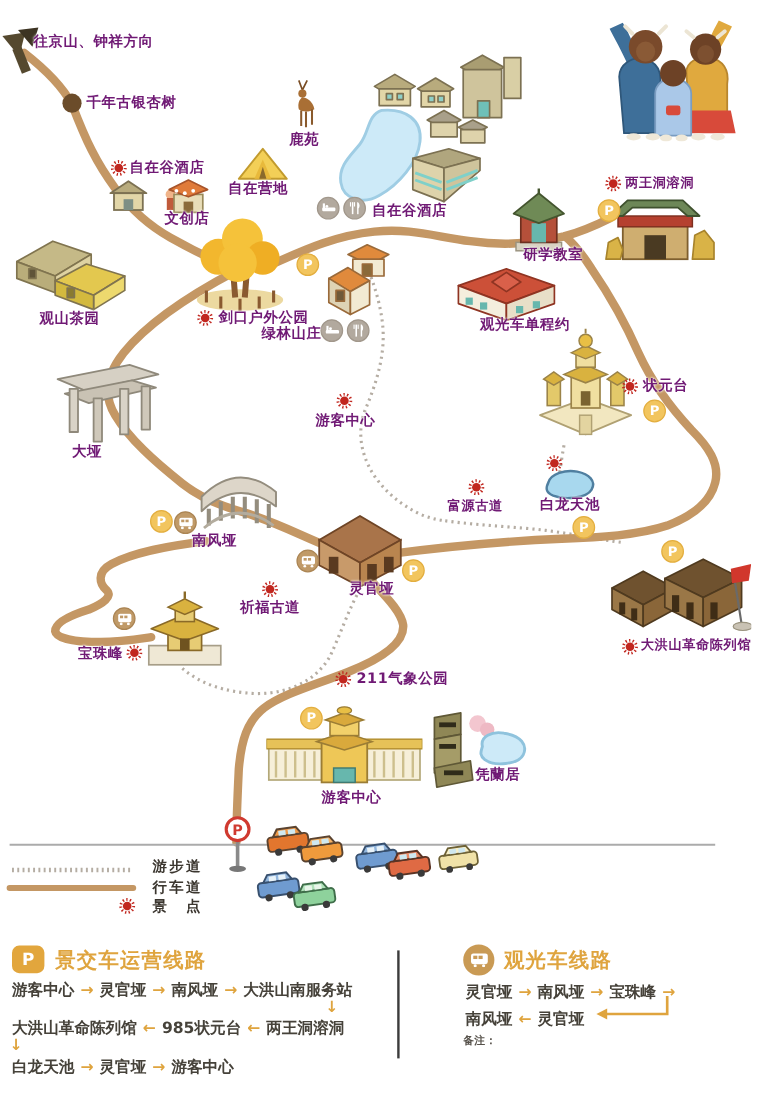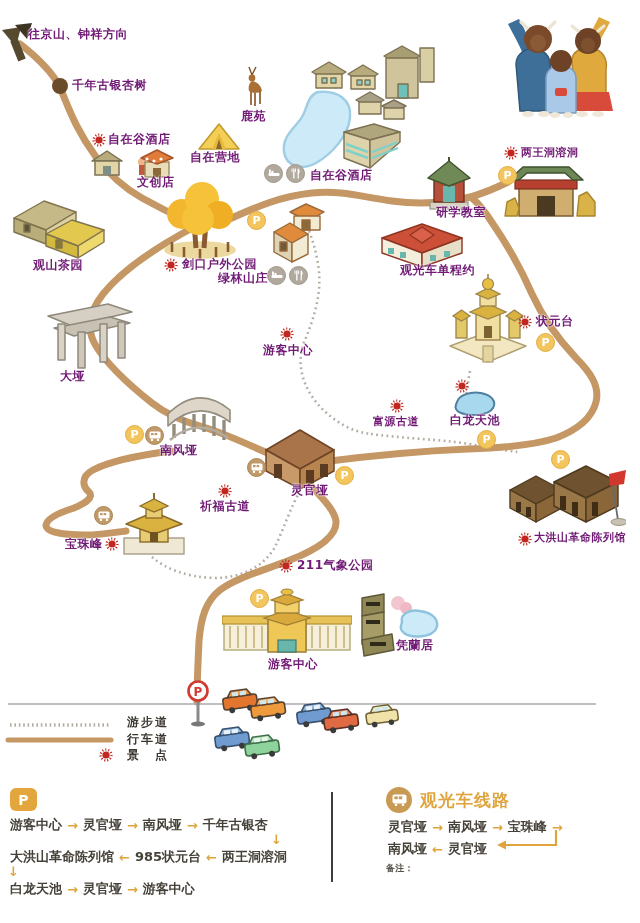--- a/index.html
+++ b/index.html
@@ -572,29 +572,30 @@
   <div class="mlabel" style="left:268px;top:656px">游客中心</div>
   <div class="mlabel" style="left:396px;top:637px">凭蘭居</div>
 
   <div class="legend-label" style="left:127px;top:714px">游步道</div>
   <div class="legend-label" style="left:127px;top:731px">行车道</div>
   <div class="legend-label" style="left:127px;top:747px">景　点</div>
 
   <div class="hbadge" style="left:10px;top:788px">
       <span>P</span>
     </div>
+  <div class="sec-title" style="left:46px;top:789px">景交车运营线路</div>
 
   <div class="rrow" style="left:10px;top:816px">
     <span>游客中心</span>
     <span class="arr">→</span>
     <span>灵官垭</span>
     <span class="arr">→</span>
     <span>南风垭</span>
     <span class="arr">→</span>
-    <span>千年古银杏</span>
+    <span>大洪山南服务站</span>
   </div>
   <span class="arr darr" style="left:271px;top:832px">↓</span>
 
   <div class="rrow" style="left:10px;top:848px">
     <span>大洪山革命陈列馆</span>
     <span class="arr">←</span>
     <span>985状元台</span>
     <span class="arr">←</span>
     <span>两王洞溶洞</span>
   </div>

